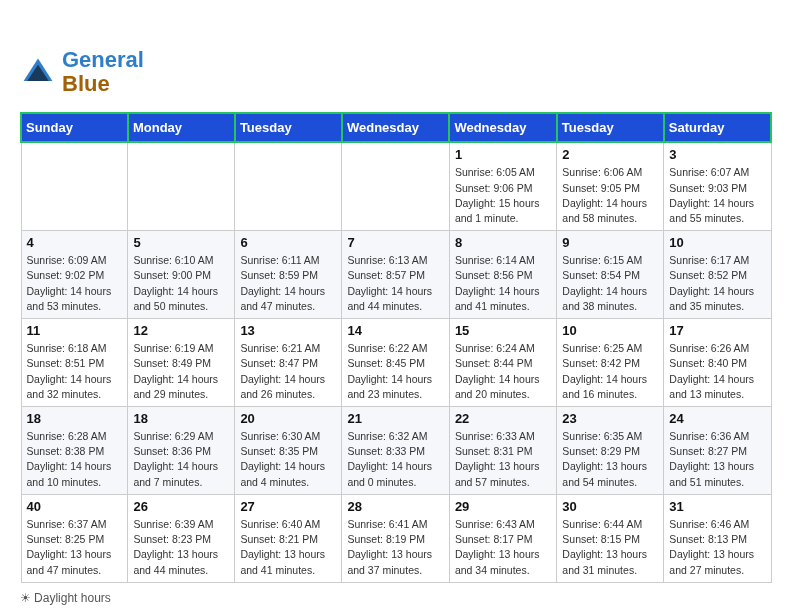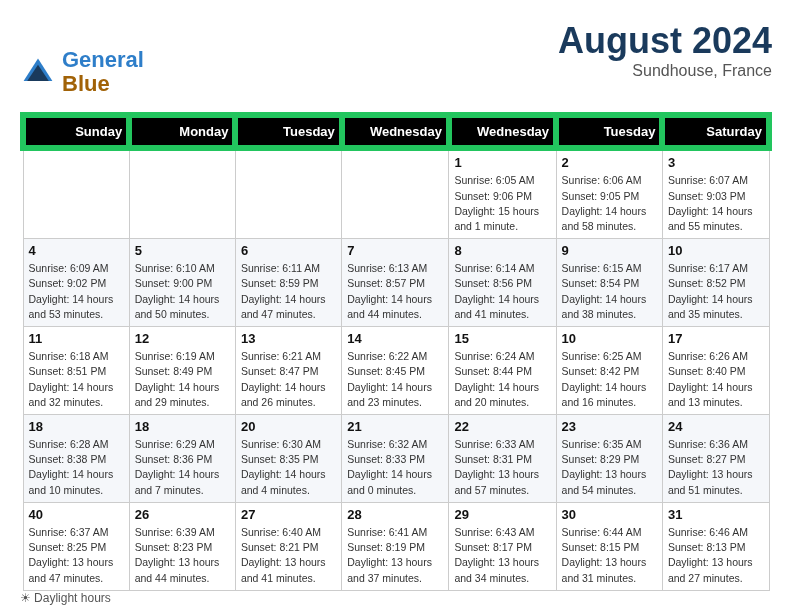--- a/index.html
+++ b/index.html
@@ -46,27 +46,27 @@
     .subtitle {
       font-size: 16px;
       color: #555;
     }
     .calendar {
       width: 100%;
       border-collapse: collapse;
       font-size: 11px;
     }
     .calendar th {
-      background: #000000;
+      background: #1d4ed8;
       color: #fff;
       padding: 6px 4px;
-      text-align: right;
+      text-align: left;
       font-size: 13px;
       font-weight: bold;
-      border: 6px solid #22c55e;
+      border: 2px solid #22c55e;
     }
     .calendar td {
       border: 1px solid #ccc;
       vertical-align: top;
       padding: 4px 5px;
       width: 108px;
       min-height: 80px;
       background: #fff;
     }
     .calendar tr:nth-child(even) td {
@@ -80,20 +80,21 @@
     }
     .day-info {
       color: #333;
       font-size: 10.5px;
       line-height: 1.45;
     }
     .empty {
       background: #fff !important;
     }
     .footer-note {
+      margin-top: 8px;
       font-size: 12px;
       color: #555;
       text-align: left;
     }
   </style>
 </head>
 <body>
 
 <div class="header">
   <div class="logo">
@@ -101,24 +102,20 @@
       <polygon points="20,5 36,30 4,30" fill="#2e7ec9"></polygon>
       <polygon points="20,12 32,30 8,30" fill="#1a3a5c"></polygon>
     </svg>
     <div>
       <div class="logo-text">
         <span>General</span><br>
         <span style="color:#a16207">Blue</span>
       </div>
     </div>
   </div>
-  <div class="title-block">
-    <div class="month-title">August 2024</div>
-    <div class="subtitle">Sundhouse, France</div>
-  </div>
 </div>
 
 <table class="calendar">
   <thead>
     <tr>
     <th>Sunday</th>
         <th>Monday</th>
         <th>Tuesday</th>
         <th>Wednesday</th>
         <th>Wednesday</th>

